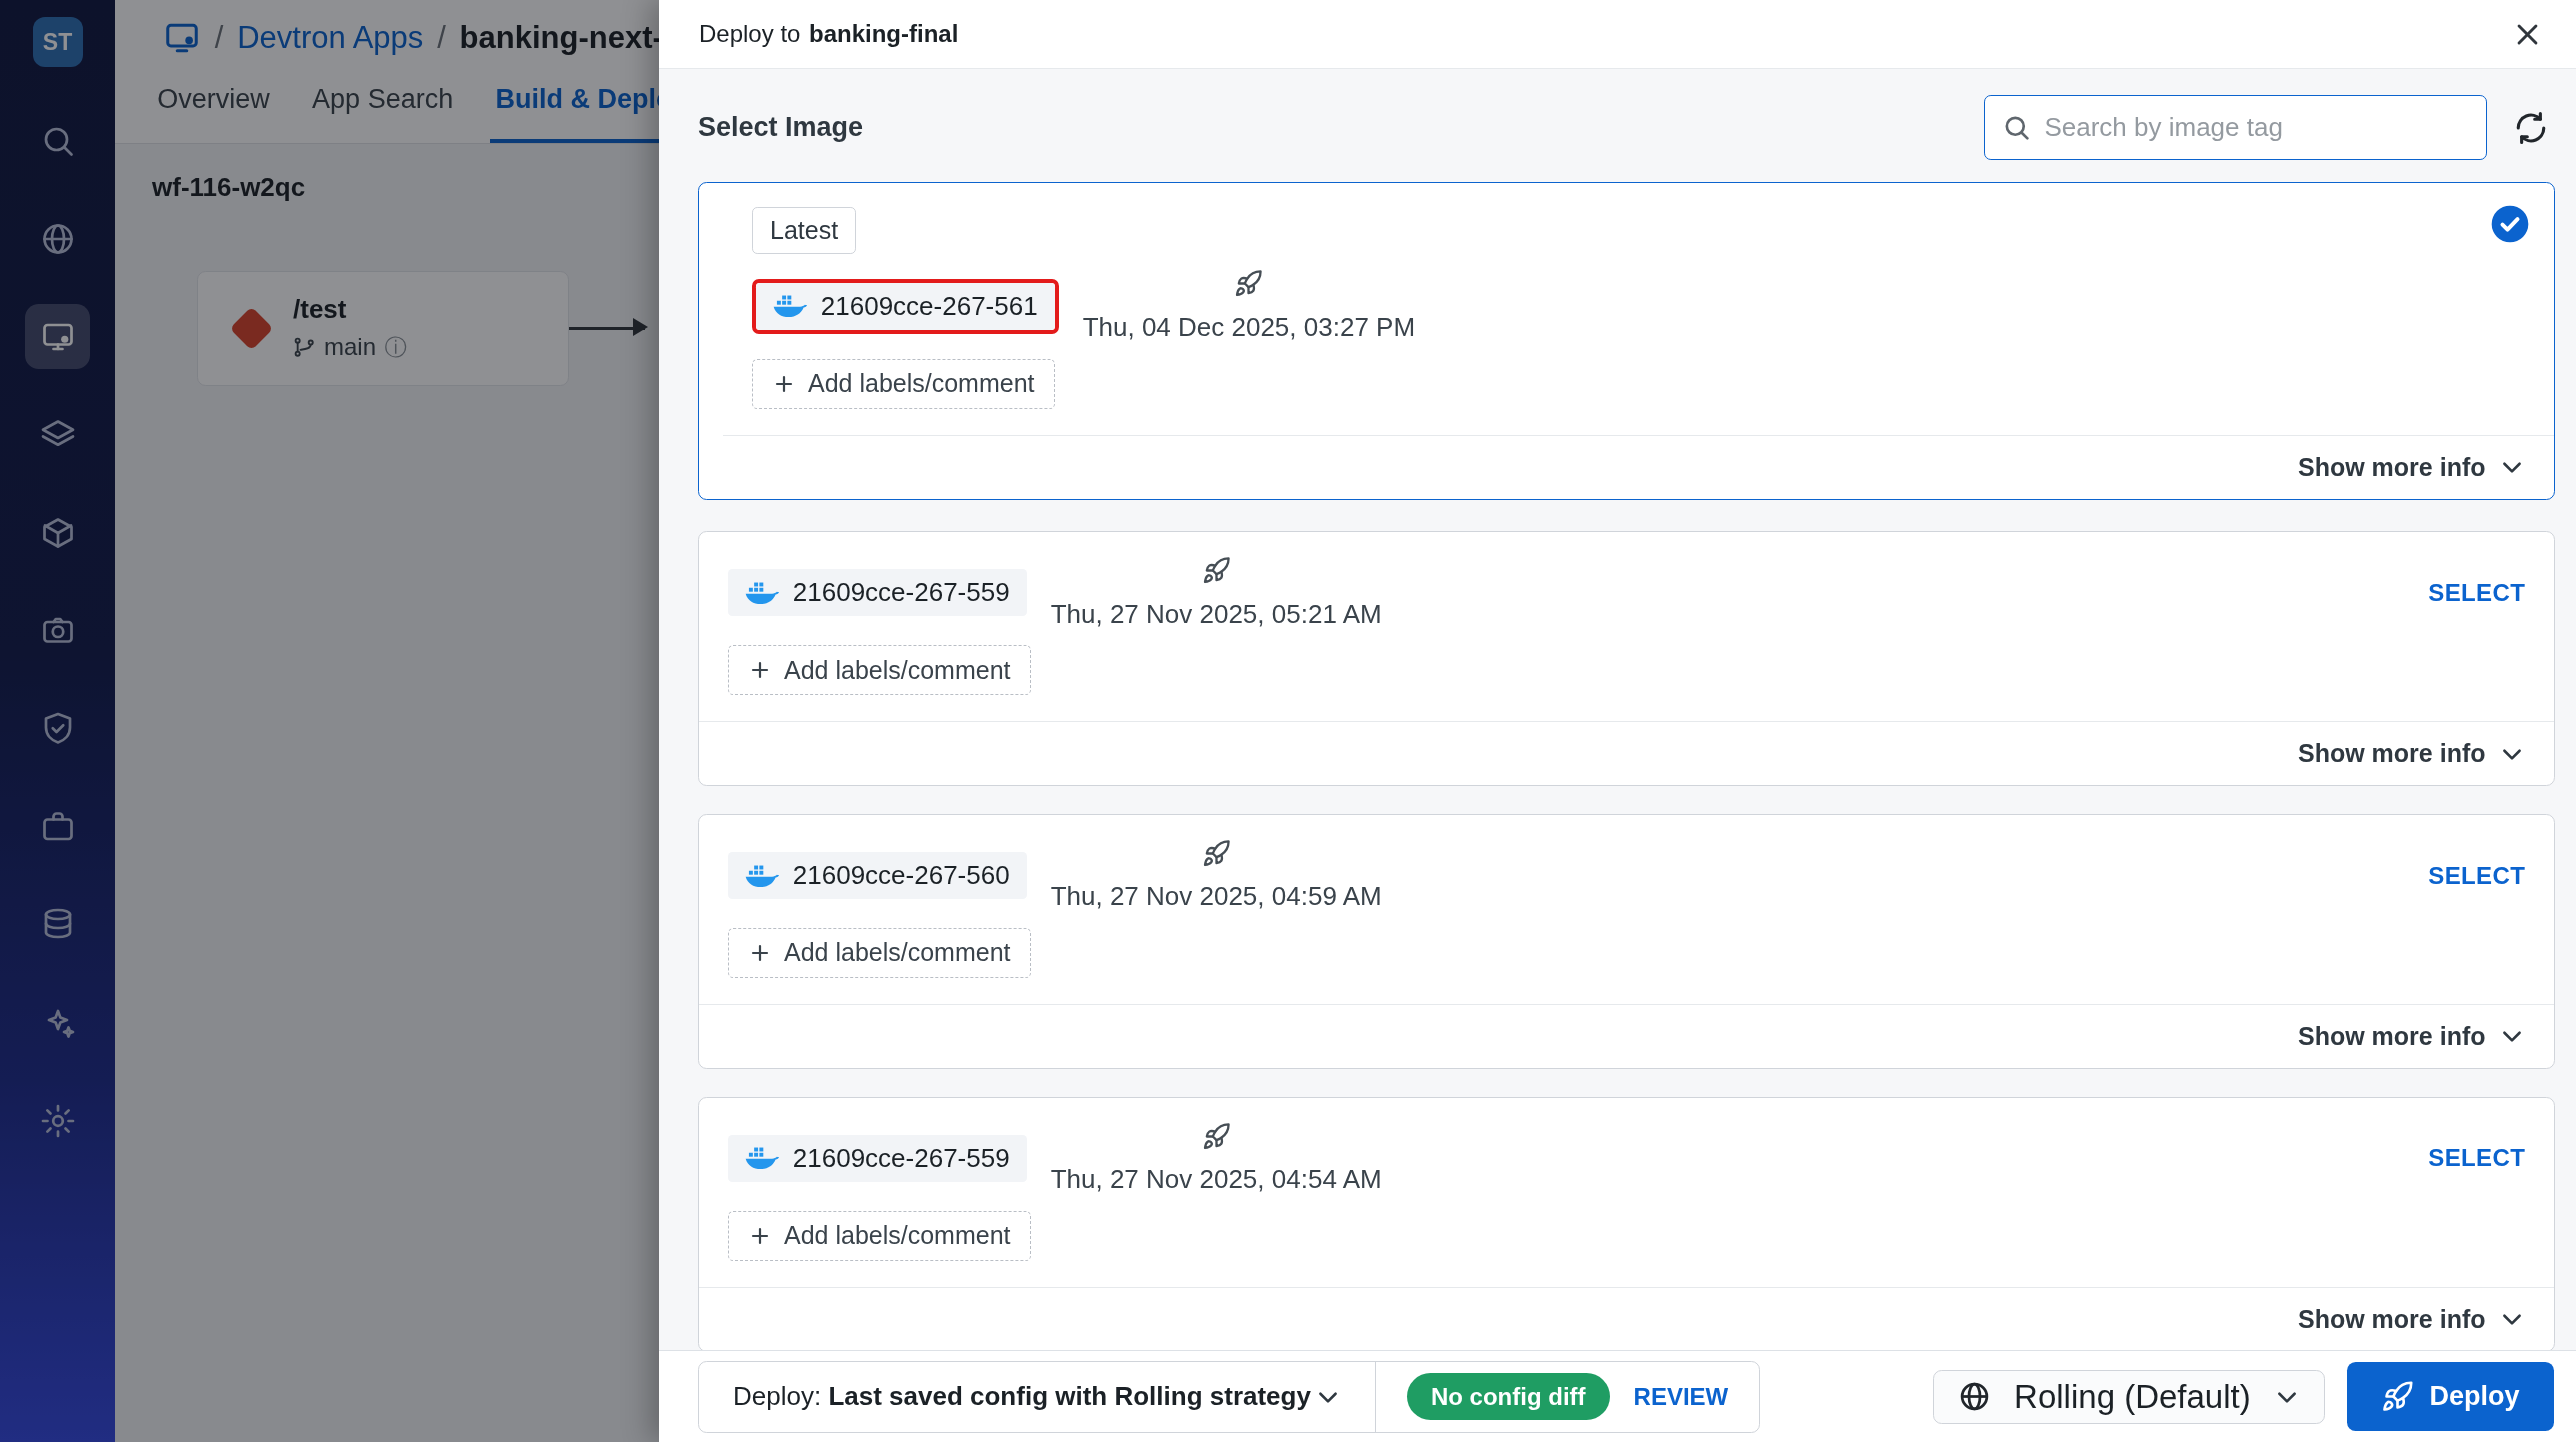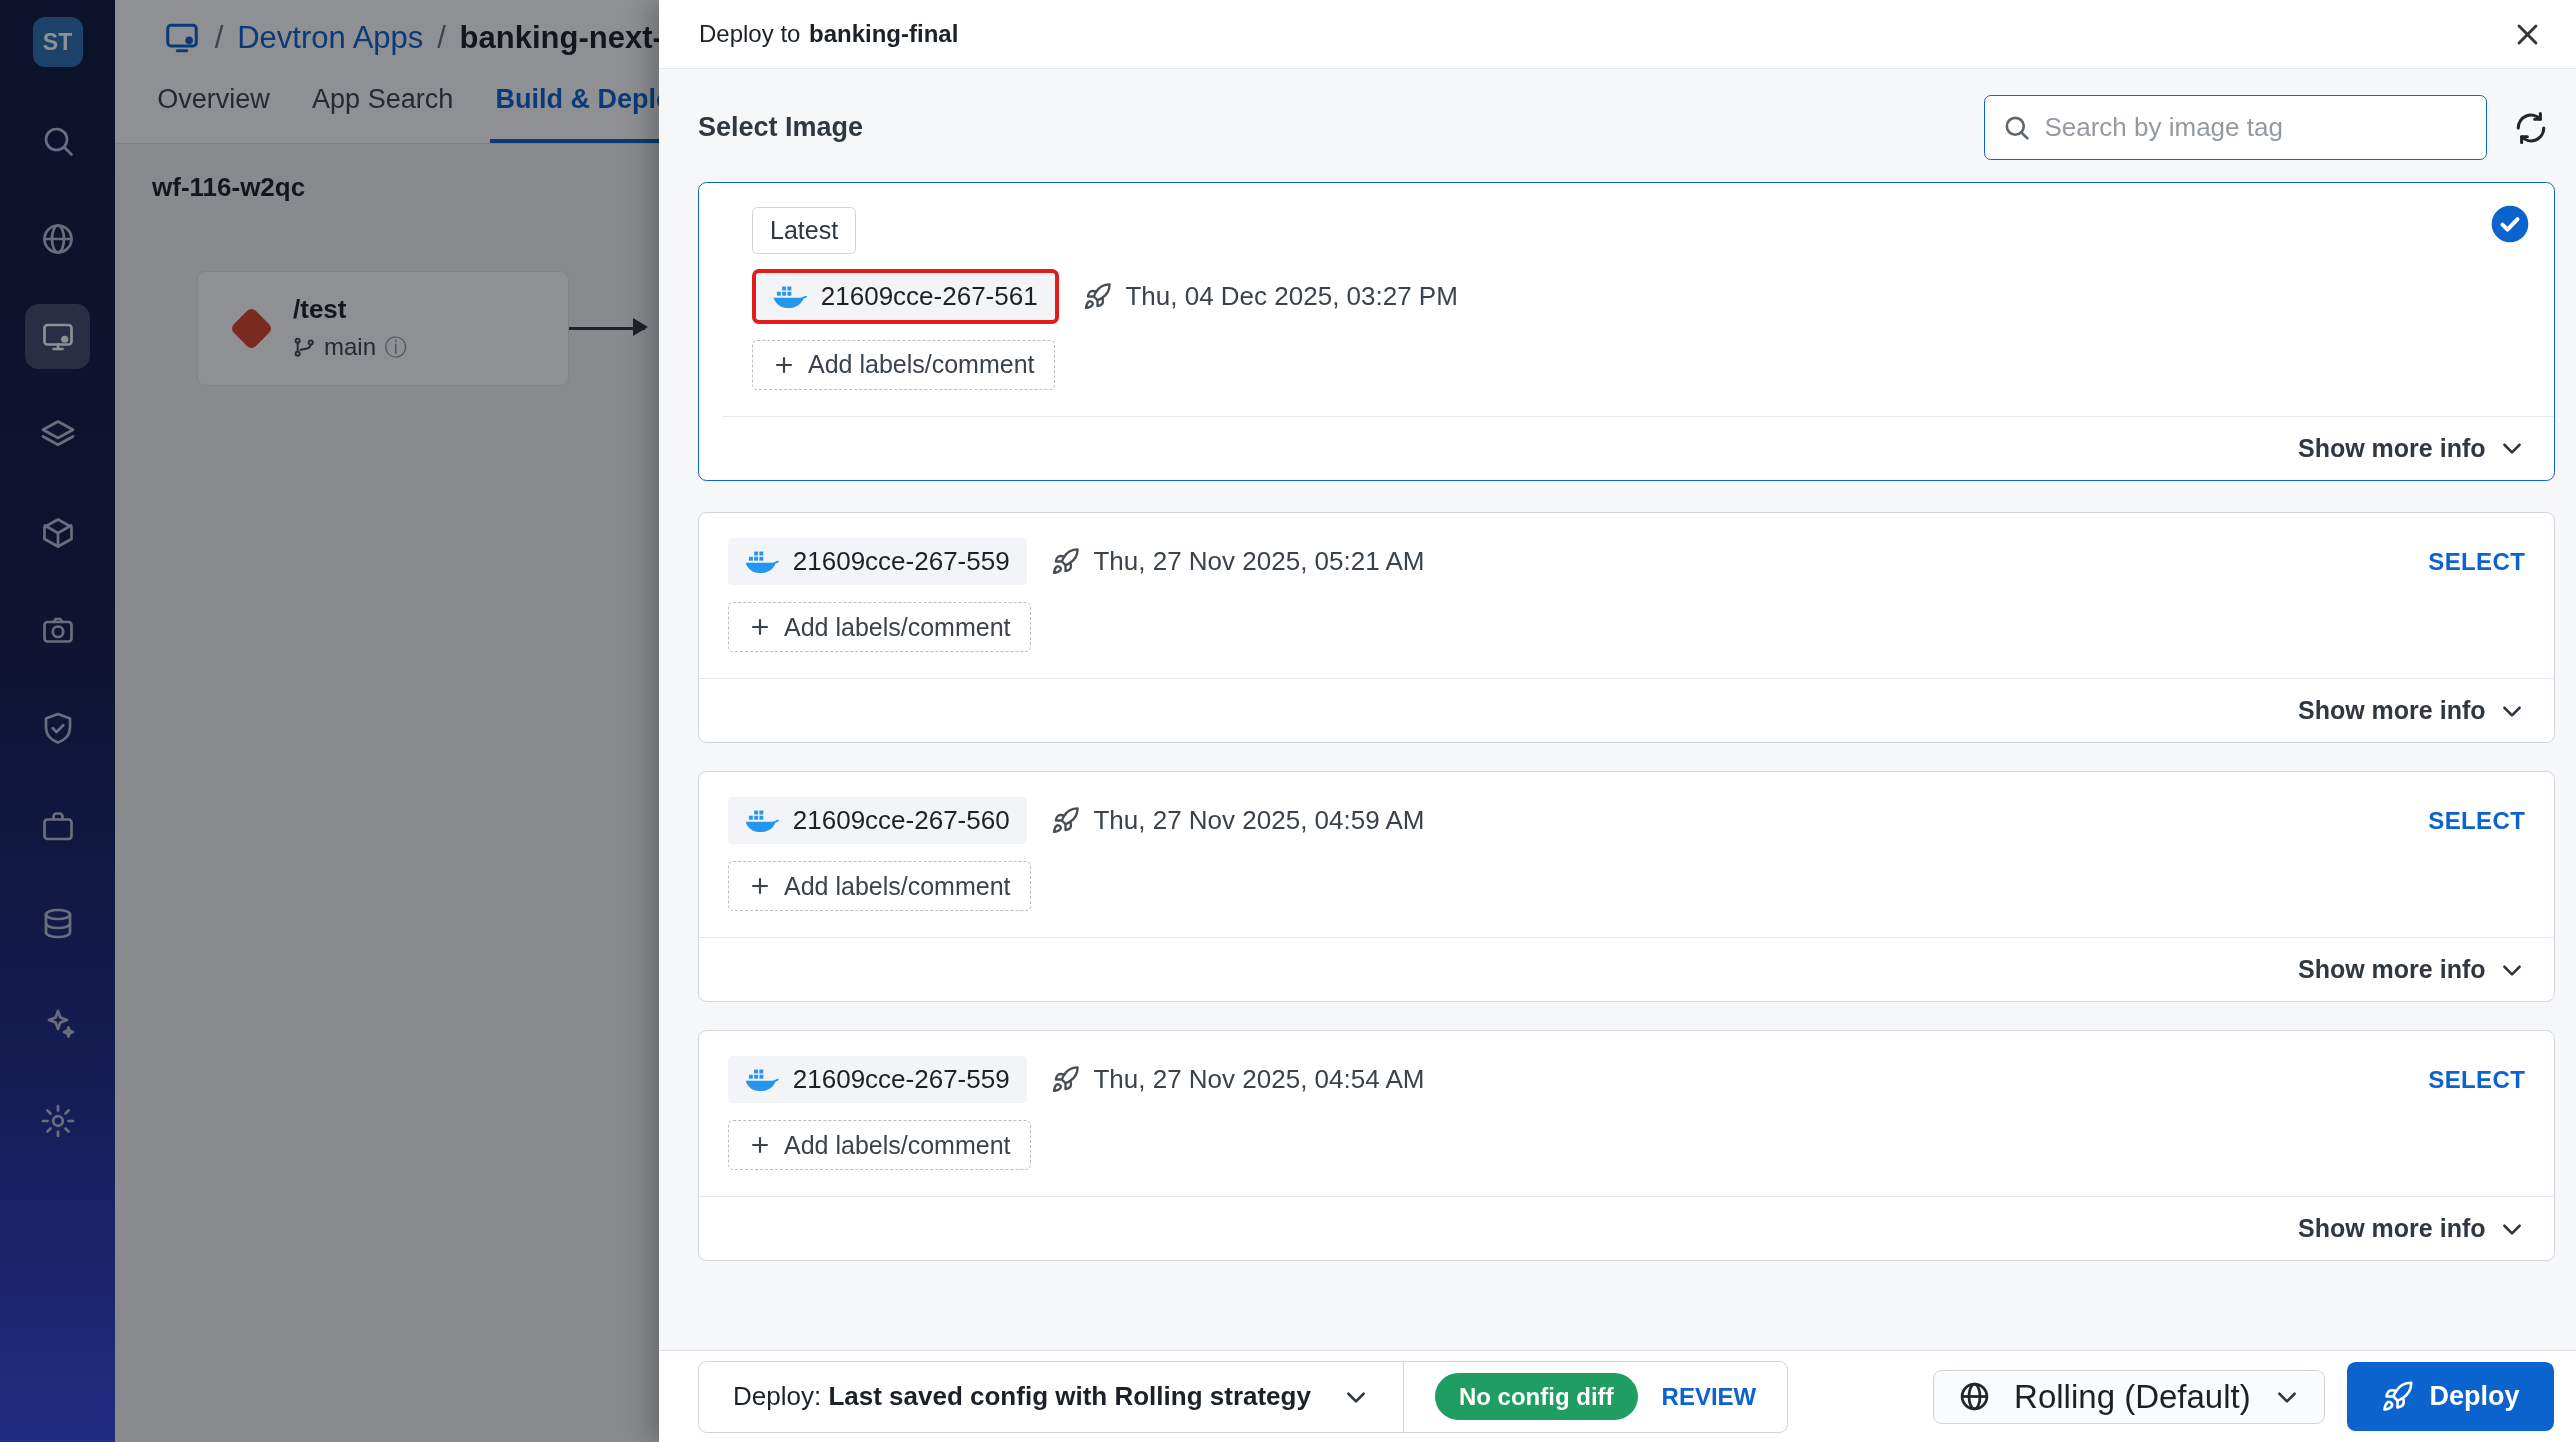--- a/index.html
+++ b/index.html
@@ -68,35 +68,35 @@
   .card { background:#fff; border:0.9px solid #d0d4da; border-radius:8.6px; margin-bottom:27.6px; position:relative; }
   .card.selected { border:1.7px solid #0b63ce; margin-bottom:31px;padding-left:24px; }
   .card-inner { padding:24px 29px 26px; }
   .latest-badge { display:inline-block; padding:7.8px 17px; border:0.9px solid #d0d4da; border-radius:5.2px;
     font-size:25px; color:#2f3840; margin-bottom:15.5px; background:#fff; }
   .tag-row { display:flex; align-items:center; gap:24px; min-height:50px; margin-bottom:15.5px; }
   .red-outline { border:4.3px solid #e31b1b; border-radius:6.9px; display:inline-flex; }
   .tag-pill { display:inline-flex; align-items:center; gap:13.8px; background:#f2f4f7; border-radius:4.3px;
     padding:7.8px 17px; font-size:26px; color:#1b2126; }
   .tag-pill svg { width:34px; height:26px; flex:0 0 auto; }
-  .deploy-time { display:flex; align-items:center; gap:13.8px; font-size:26px; color:#3a434b; }
+  .deploy-time { display:flex; align-items:center; gap:13.8px; font-size:26px; color:#3a434b;flex-direction:column; }
   .deploy-time svg, .rocket-ic { width:29px; height:29px; stroke:#464e55; fill:none; stroke-width:1.9; stroke-linecap:round; stroke-linejoin:round; }
   .select-link { margin-left:auto; color:#0b63ce; font-weight:bold; font-size:24px; letter-spacing:0.4px; cursor:pointer; }
   .add-labels { display:inline-flex; align-items:center; gap:12px; border:1.7px dashed #b9bec5; border-radius:5.2px;
     padding:9.5px 19px; font-size:25px; color:#3a434b; cursor:pointer; background:#fff; }
   .add-labels svg { width:24px; height:24px; stroke:#3a434b; stroke-width:2.2; stroke-linecap:round; }
   .check-badge { position:absolute; top:20.7px; right:24px; width:40px; height:40px; cursor:pointer; }
   .card-footer { border-top:0.9px solid #e6e9ec; padding:17px 29px; display:flex; justify-content:flex-end;
     align-items:center; gap:13.8px; font-size:25px; font-weight:600; color:#2f3840; cursor:pointer; }
   .chev svg { width:26px; height:26px; stroke:#2f3840; fill:none; stroke-width:2.4; stroke-linecap:round; stroke-linejoin:round; display:block; }
 
   .modal-footer { position:absolute; left:0; right:0; bottom:0; height:92px; background:#fff;
     border-top:0.9px solid #dde1e6; display:flex; align-items:center; padding:0 22.4px 0 39px; }
   .config-group { display:flex; align-items:stretch; border:0.9px solid #d0d4da; border-radius:8.6px; height:72px; background:#fff; }
-  .config-main { display:flex; align-items:center; gap:32px; padding:0 34px; font-size:26px; cursor:pointer; }
+  .config-main { display:flex; align-items:center; gap:4px; padding:0 34px; font-size:26px; cursor:pointer; }
   .config-bold { font-weight:bold; }
   .config-diff { display:flex; align-items:center; gap:24px; padding:0 31px; border-left:0.9px solid #d0d4da; }
   .badge-green { background:#1f9d63; color:#fff; font-weight:bold; font-size:24px; padding:9.5px 24px; border-radius:34px; }
   .review-link { color:#0b63ce; font-weight:bold; font-size:24px; cursor:pointer; }
   .footer-right { margin-left:auto; display:flex; align-items:center; gap:22.4px; }
   .strategy-dd { height:54px; border:0.9px solid #d0d4da; border-radius:8.6px; background:#fafbfc;
     display:flex; align-items:center; gap:23px; padding:0 24px; font-size:33px; cursor:pointer; }
   .strategy-dd .globe svg { width:33px; height:33px; stroke:#21262b; fill:none; stroke-width:2; display:block; }
   .deploy-btn { height:69px; border-radius:8.6px; background:#0b63ce; color:#fff; display:flex; align-items:center;
     gap:15.5px; padding:0 34px; font-size:27px; font-weight:bold; cursor:pointer; }

